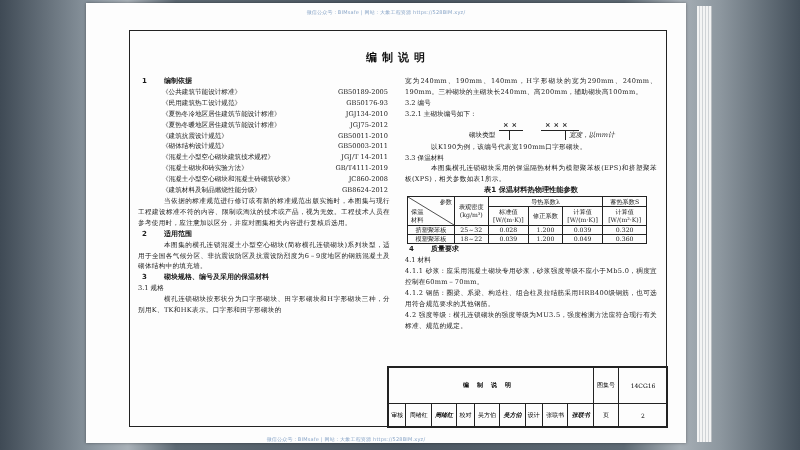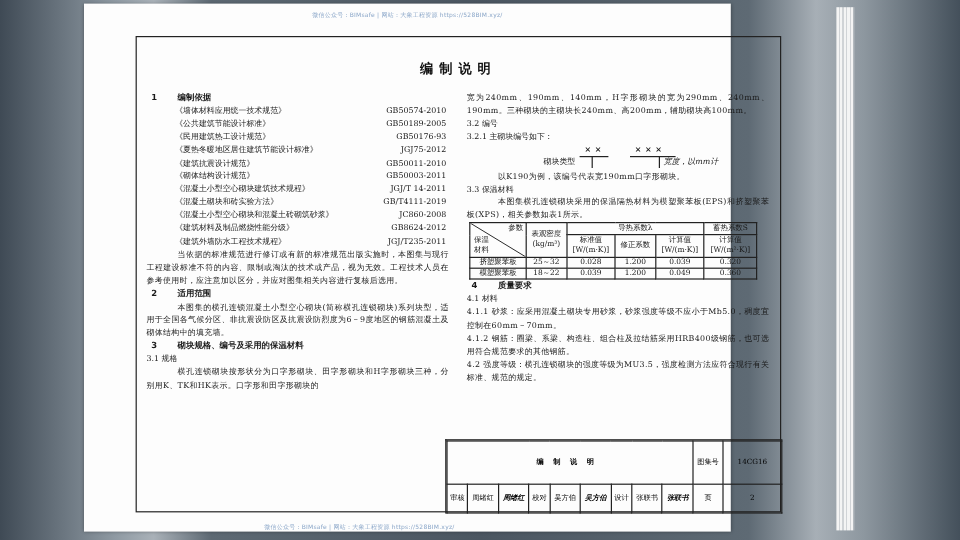--- a/index.html
+++ b/index.html
@@ -2,21 +2,21 @@
 <html><head>
 <meta charset="utf-8">
 <style>
   html, body { margin:0; padding:0; }
   body {
     width:800px; height:450px; overflow:hidden; position:relative;
     background: linear-gradient(90deg, #3f4a55 0%, #8f9aa3 12%, #a9b1b8 16%, #5d6973 22%, #4b5661 50%, #5e6a74 78%, #a7afb6 85%, #8d979f 90%, #44505b 100%);
     font-family: "DejaVu Serif", "Liberation Serif", serif;
   }
   .page {
-    position:absolute; left:70px; top:3px; width:539px; height:440px;
+    position:absolute; left:86px; top:3px; width:600px; height:440px;
     background:#fdfdfd;
     box-shadow: 0 0 3px rgba(0,0,0,0.4);
   }
   .page-edge {
     position:absolute; left:697px; top:6px; width:14px; height:436px;
     background: repeating-linear-gradient(90deg, #f4f4f4 0px, #f4f4f4 2px, #d0d3d6 2px, #d0d3d6 3px);
     border-right:1px solid #b9bec2;
   }
   .watermark {
     position:absolute; left:0; width:100%; text-align:center;
@@ -74,32 +74,32 @@
   <div class="frame">
     <div class="doc-title">编制说明</div>
 
     <div class="col col-left">
       <div class="h1">
         <span class="num">1</span>
         <span>编制依据</span>
       </div>
       <div id="refs">
           <div class="ref">
-            <span>《墙体材料应用统一技术规范》</span>
-            <span>GB50574-2010</span>
-          </div>
-          <div class="ref">
             <span>《公共建筑节能设计标准》</span>
             <span>GB50189-2005</span>
           </div>
           <div class="ref">
             <span>《民用建筑热工设计规范》</span>
             <span>GB50176-93</span>
           </div>
           <div class="ref">
+            <span>《夏热冬冷地区居住建筑节能设计标准》</span>
+            <span>JGJ134-2010</span>
+          </div>
+          <div class="ref">
             <span>《夏热冬暖地区居住建筑节能设计标准》</span>
             <span>JGJ75-2012</span>
           </div>
           <div class="ref">
             <span>《建筑抗震设计规范》</span>
             <span>GB50011-2010</span>
           </div>
           <div class="ref">
             <span>《砌体结构设计规范》</span>
             <span>GB50003-2011</span>
@@ -112,24 +112,20 @@
             <span>《混凝土砌块和砖实验方法》</span>
             <span>GB/T4111-2019</span>
           </div>
           <div class="ref">
             <span>《混凝土小型空心砌块和混凝土砖砌筑砂浆》</span>
             <span>JC860-2008</span>
           </div>
           <div class="ref">
             <span>《建筑材料及制品燃烧性能分级》</span>
             <span>GB8624-2012</span>
-          </div>
-          <div class="ref">
-            <span>《建筑外墙防水工程技术规程》</span>
-            <span>JGJ/T235-2011</span>
           </div>
         </div>
       <div class="para">当依据的标准规范进行修订或有新的标准规范出版实施时，本图集与现行工程建设标准不符的内容、限制或淘汰的技术或产品，视为无效。工程技术人员在参考使用时，应注意加以区分，并应对图集相关内容进行复核后选用。</div>
 
       <div class="h1">
         <span class="num">2</span>
         <span>适用范围</span>
       </div>
       <div class="para">本图集的横孔连锁混凝土小型空心砌块(简称横孔连锁砌块)系列块型，适用于全国各气候分区、非抗震设防区及抗震设防烈度为6－9度地区的钢筋混凝土及砌体结构中的填充墙。</div>
 
@@ -153,20 +149,21 @@
         <div class="bar" style="left:76px; width:38px;"></div>
         <div class="vline" style="left:44px;"></div>
         <div class="vline" style="left:100px;"></div>
         <span class="lbl" style="left:4px;">砌块类型</span>
         <span class="lbl" style="left:104px;font-style:italic;">宽度，以mm计</span>
       </div>
 
       <div class="para">以K190为例，该编号代表宽190mm口字形砌块。</div>
       <div>3.3 保温材料</div>
       <div class="para">本图集横孔连锁砌块采用的保温隔热材料为模塑聚苯板(EPS)和挤塑聚苯板(XPS)，相关参数如表1所示。</div>
+      <div class="tbl-title">表1 保温材料热物理性能参数</div>
 
       <table class="params">
         <tbody>
             <tr>
           <td rowspan="2" class="diag">
             <svg width="46" height="28">
                   <line x1="0" y1="0" x2="46" y2="28" stroke="#222" stroke-width="0.8"></line>
                 </svg>
             <span class="tr">参数</span>
             <span class="bl" style="white-space:pre;">保温

